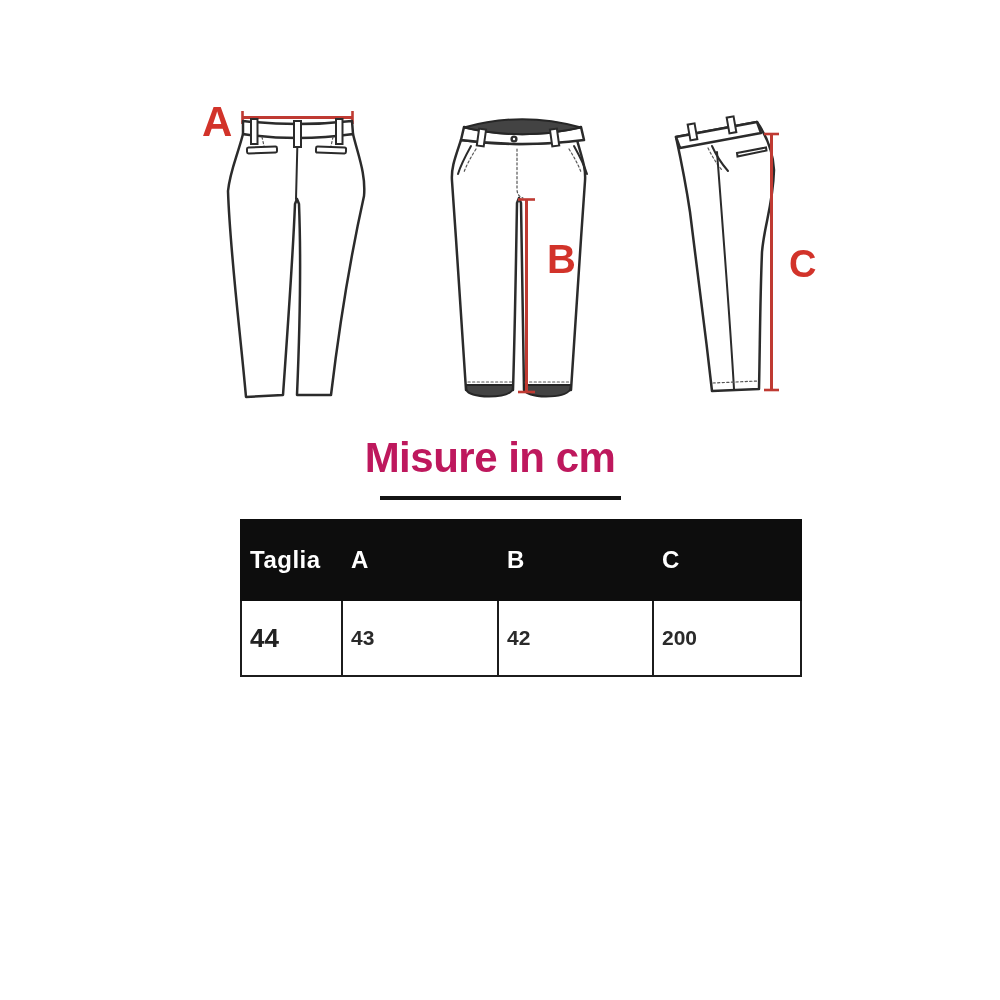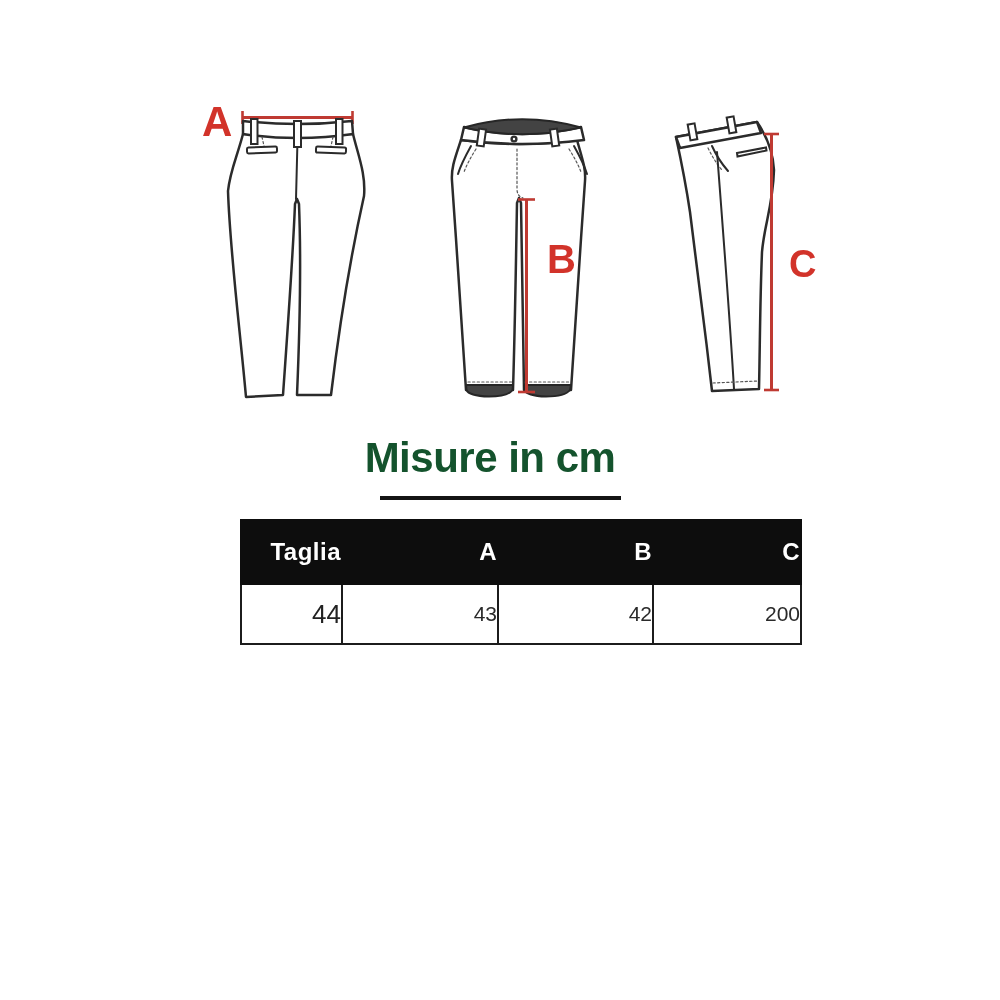--- a/index.html
+++ b/index.html
@@ -31,40 +31,40 @@
   .measure-letter{
     position:absolute;color:var(--red-letter);
     font-size:40px;font-weight:800;line-height:1;letter-spacing:0;
   }
   .letter-a{left:202px;top:101px;font-size:42px;}
   .letter-b{left:547px;top:239px;}
   .letter-c{left:789px;top:245px;font-size:38px;}
 
   .chart-title{
     position:absolute;left:290px;top:434px;width:400px;margin:0;
-    text-align:center;font-size:42px;font-weight:800;color:#14532d;letter-spacing:-0.5px;
+    text-align:center;font-size:42px;font-weight:800;color:#be185d;letter-spacing:-0.5px;
   }
   .title-underline{
     position:absolute;left:380px;top:496px;width:241px;height:4px;background:#141414;
   }
 
   table.size-table{
     position:absolute;left:240px;top:519px;width:560px;
     border-collapse:collapse;table-layout:fixed;
   }
   .size-table th,.size-table td{
-    text-align:right;vertical-align:middle;padding:0;
+    text-align:left;vertical-align:middle;padding:8px;
     border:2.5px solid var(--table-border);
   }
   .size-table th{
     height:62px;background:var(--header-bg);color:var(--header-text);
     border-color:var(--header-bg);font-size:24px;font-weight:700;letter-spacing:0.5px;
   }
   .size-table td{
-    height:58px;background:#ffffff;color:#2a2a2a;font-size:21px;font-weight:400;
+    height:58px;background:#ffffff;color:#2a2a2a;font-size:21px;font-weight:700;
   }
   .size-table td.size-col{font-size:26px;color:#222222;}
 </style>
 </head>
 <body>
 
 <div class="canvas">
 
   <svg class="fig fig-back" viewBox="190 95 190 315" aria-hidden="true">
 

